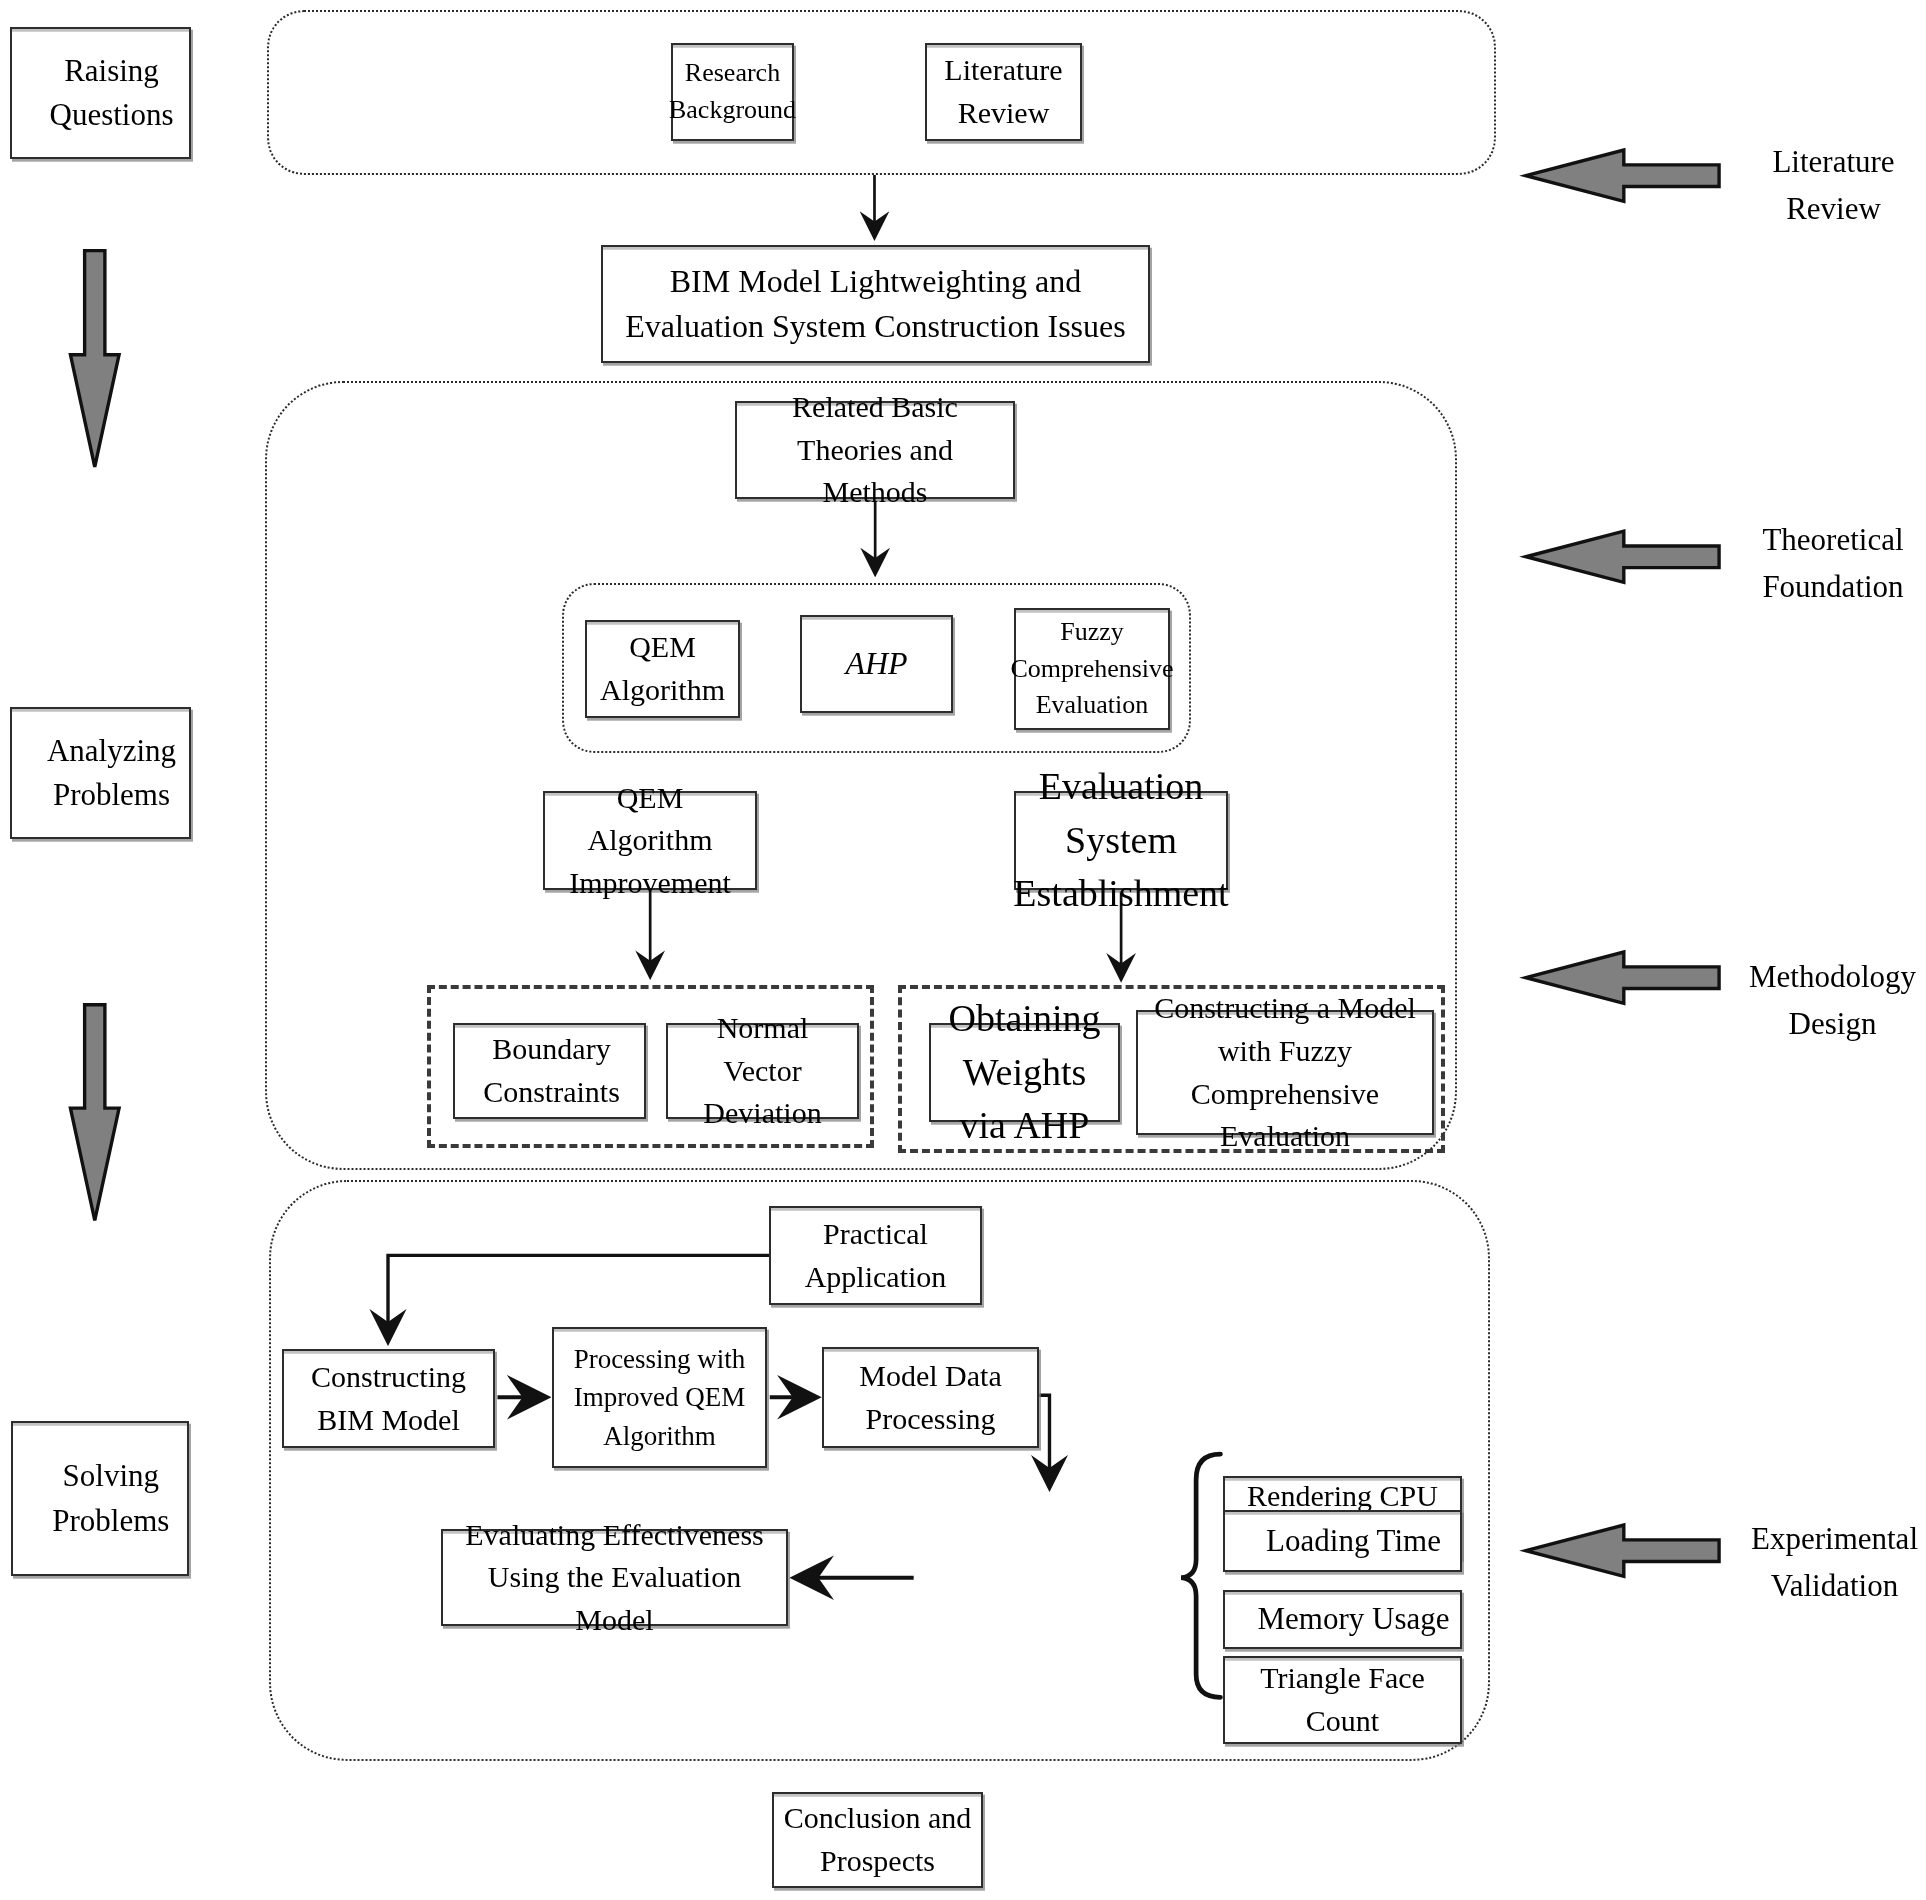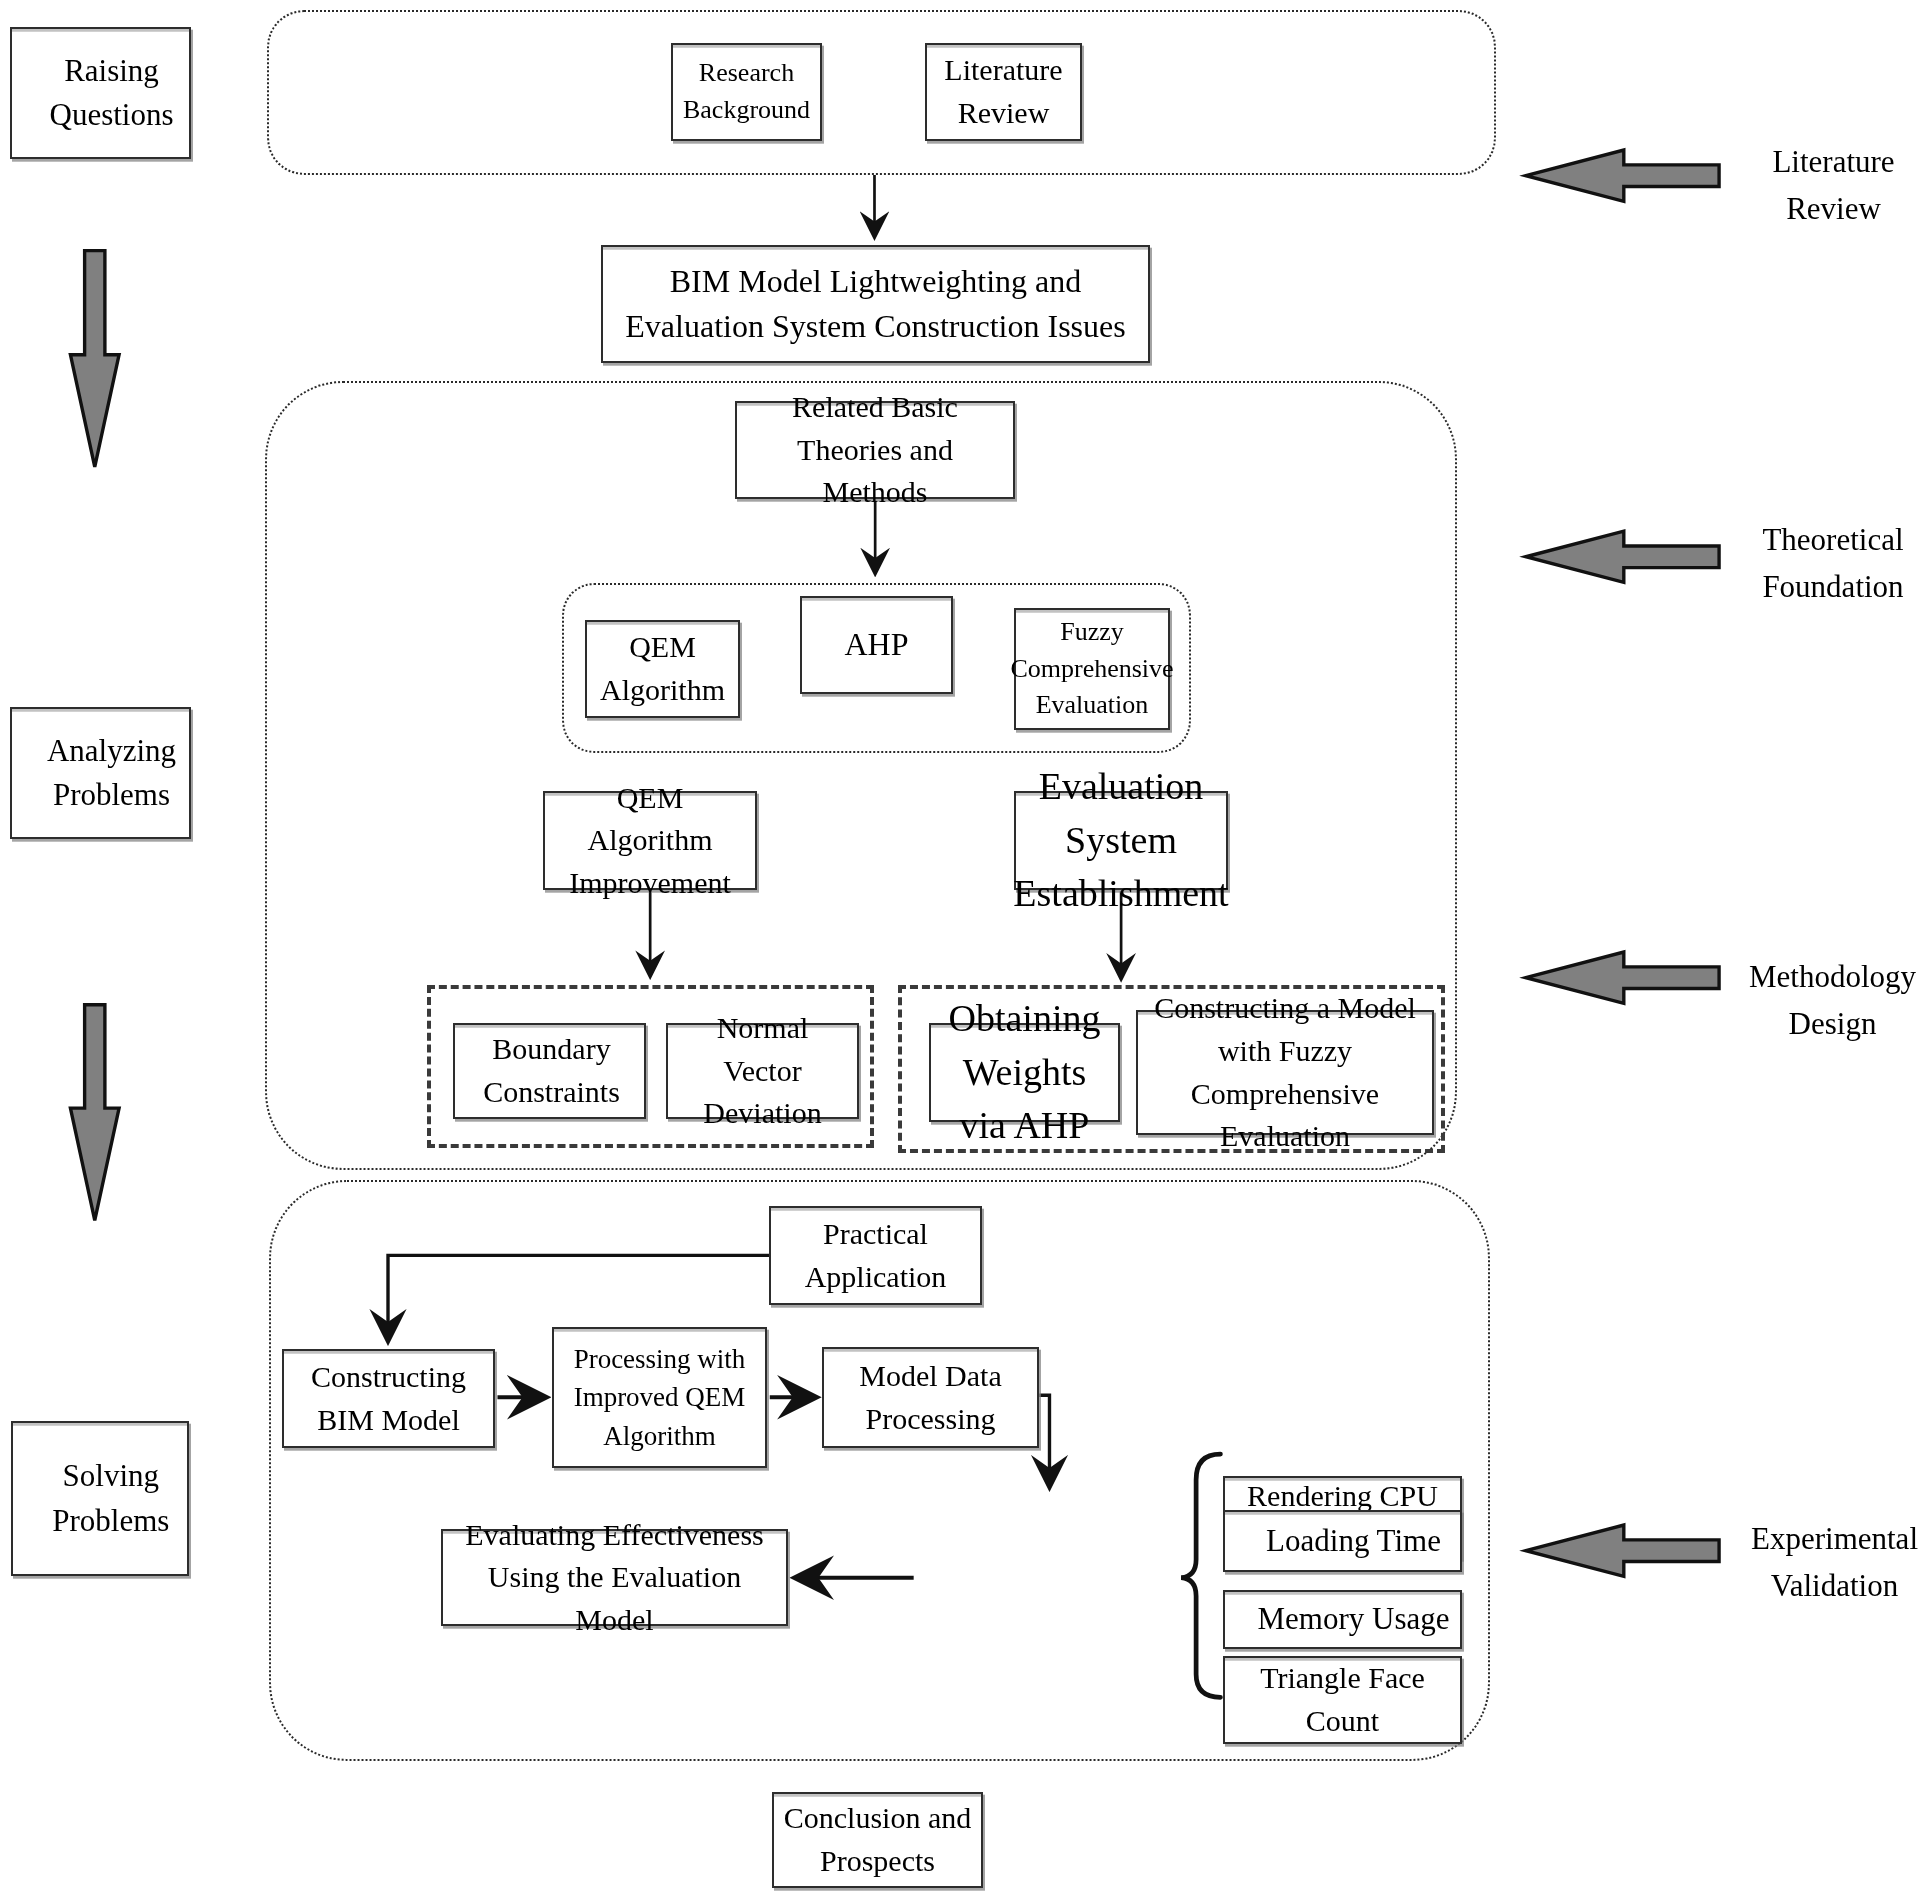--- a/index.html
+++ b/index.html
@@ -87,27 +87,27 @@
 
   <div class="node f46" style="left:10px;top:27px;width:181px;height:132px;">Raising Questions</div>
   <div class="node f46" style="left:10px;top:707px;width:181px;height:132px;">Analyzing Problems</div>
   <div class="node f46" style="left:10.8px;top:1421px;width:178px;height:155px;">Solving Problems</div>
 
   <div class="sidelabel" style="left:1754px;top:139px;width:159px;">Literature Review</div>
   <div class="sidelabel" style="left:1747px;top:517px;width:172px;">Theoretical Foundation</div>
   <div class="sidelabel" style="left:1744px;top:954px;width:177px;">Methodology Design</div>
   <div class="sidelabel" style="left:1744px;top:1516px;width:181px;">Experimental Validation</div>
 
-  <div class="node f38" style="left:671px;top:43px;width:151px;height:98px;">Research Background</div>
+  <div class="node f38" style="left:671px;top:43px;width:123px;height:98px;">Research Background</div>
   <div class="node f44" style="left:925px;top:43px;width:157px;height:98px;">Literature Review</div>
   <div class="node f47" style="left:601px;top:245px;width:549px;height:118px;">BIM Model Lightweighting and Evaluation System Construction Issues</div>
 
   <div class="node f44" style="left:735px;top:401px;width:280px;height:98px;">Related Basic Theories and Methods</div>
   <div class="node f44" style="left:585px;top:620px;width:155px;height:98px;">QEM Algorithm</div>
-  <div class="node f48" style="left:800px;top:596px;width:153px;height:98px;">AHP</div>
+  <div class="node f48" style="left:800px;top:615px;width:153px;height:98px;font-style:italic;">AHP</div>
   <div class="node f38" style="left:1014px;top:608px;width:156px;height:122px;">Fuzzy Comprehensive Evaluation</div>
   <div class="node f44" style="left:543px;top:791px;width:214px;height:99px;">QEM Algorithm Improvement</div>
   <div class="node f42" style="left:1014px;top:791px;width:214px;height:99px;">Evaluation System Establishment</div>
   <div class="node f44" style="left:453px;top:1023px;width:193px;height:96px;padding-left:12px;">Boundary Constraints</div>
   <div class="node f44" style="left:666px;top:1023px;width:193px;height:96px;">Normal Vector Deviation</div>
   <div class="node f42" style="left:929px;top:1023px;width:191px;height:99px;">Obtaining Weights via AHP</div>
   <div class="node f44" style="left:1136px;top:1010px;width:298px;height:125px;">Constructing a Model with Fuzzy Comprehensive Evaluation</div>
 
   <div class="node f44" style="left:769px;top:1206px;width:213px;height:99px;">Practical Application</div>
   <div class="node f44" style="left:282px;top:1349px;width:213px;height:99px;">Constructing BIM Model</div>

